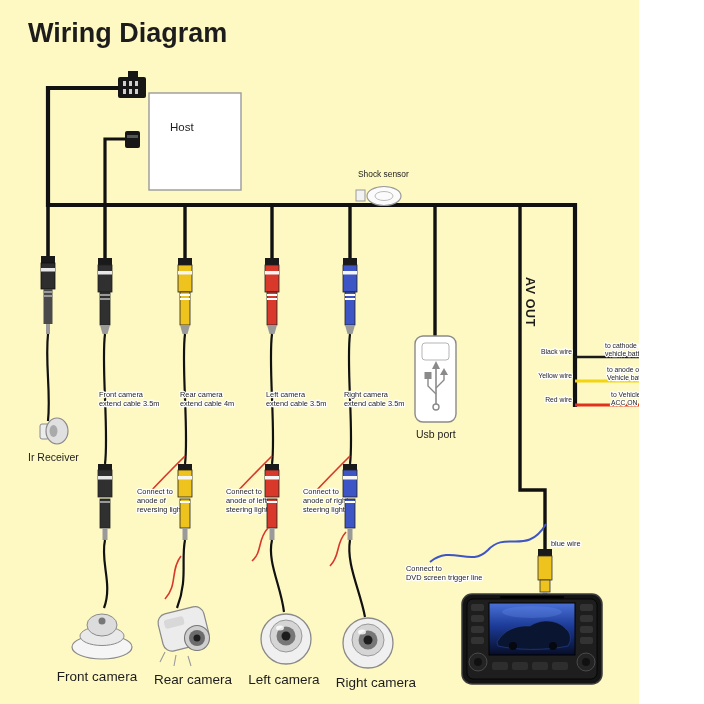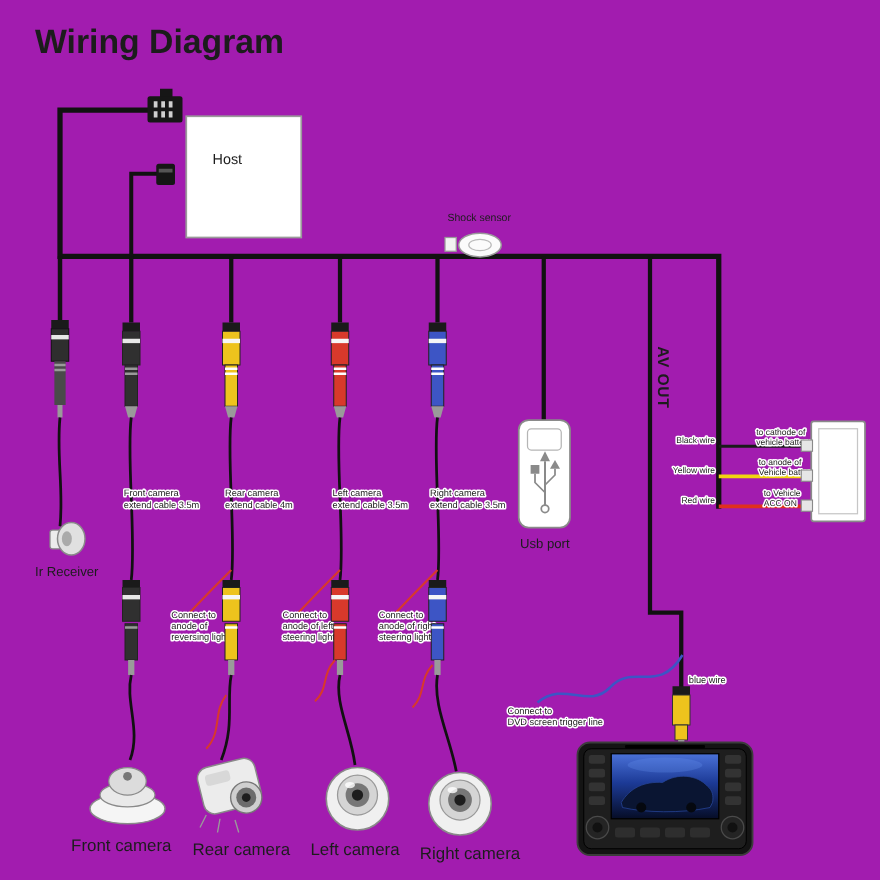--- a/index.html
+++ b/index.html
@@ -1,16 +1,16 @@
 <!DOCTYPE html>
 <html><head>
 <meta charset="utf-8">
 <style>
   html,body{margin:0;padding:0;background:#fff;}
-  .stage{position:relative;width:704px;height:704px;background:#a21caf;overflow:hidden;
+  .stage{position:relative;width:639px;height:704px;background:#fef9c3;overflow:hidden;
          font-family:"Liberation Sans","DejaVu Sans",sans-serif;}
   svg{display:block;}
   text{font-family:"Liberation Sans","DejaVu Sans",sans-serif;fill:#1c1c1c;}
   .title{font-size:27px;font-weight:700;}
   .t7{font-size:7.4px;}
   .t68{font-size:6.8px;}
   .t8{font-size:8.4px;}
   .t10{font-size:10.5px;}
   .t11{font-size:11.5px;}
   .t13{font-size:13.5px;}

